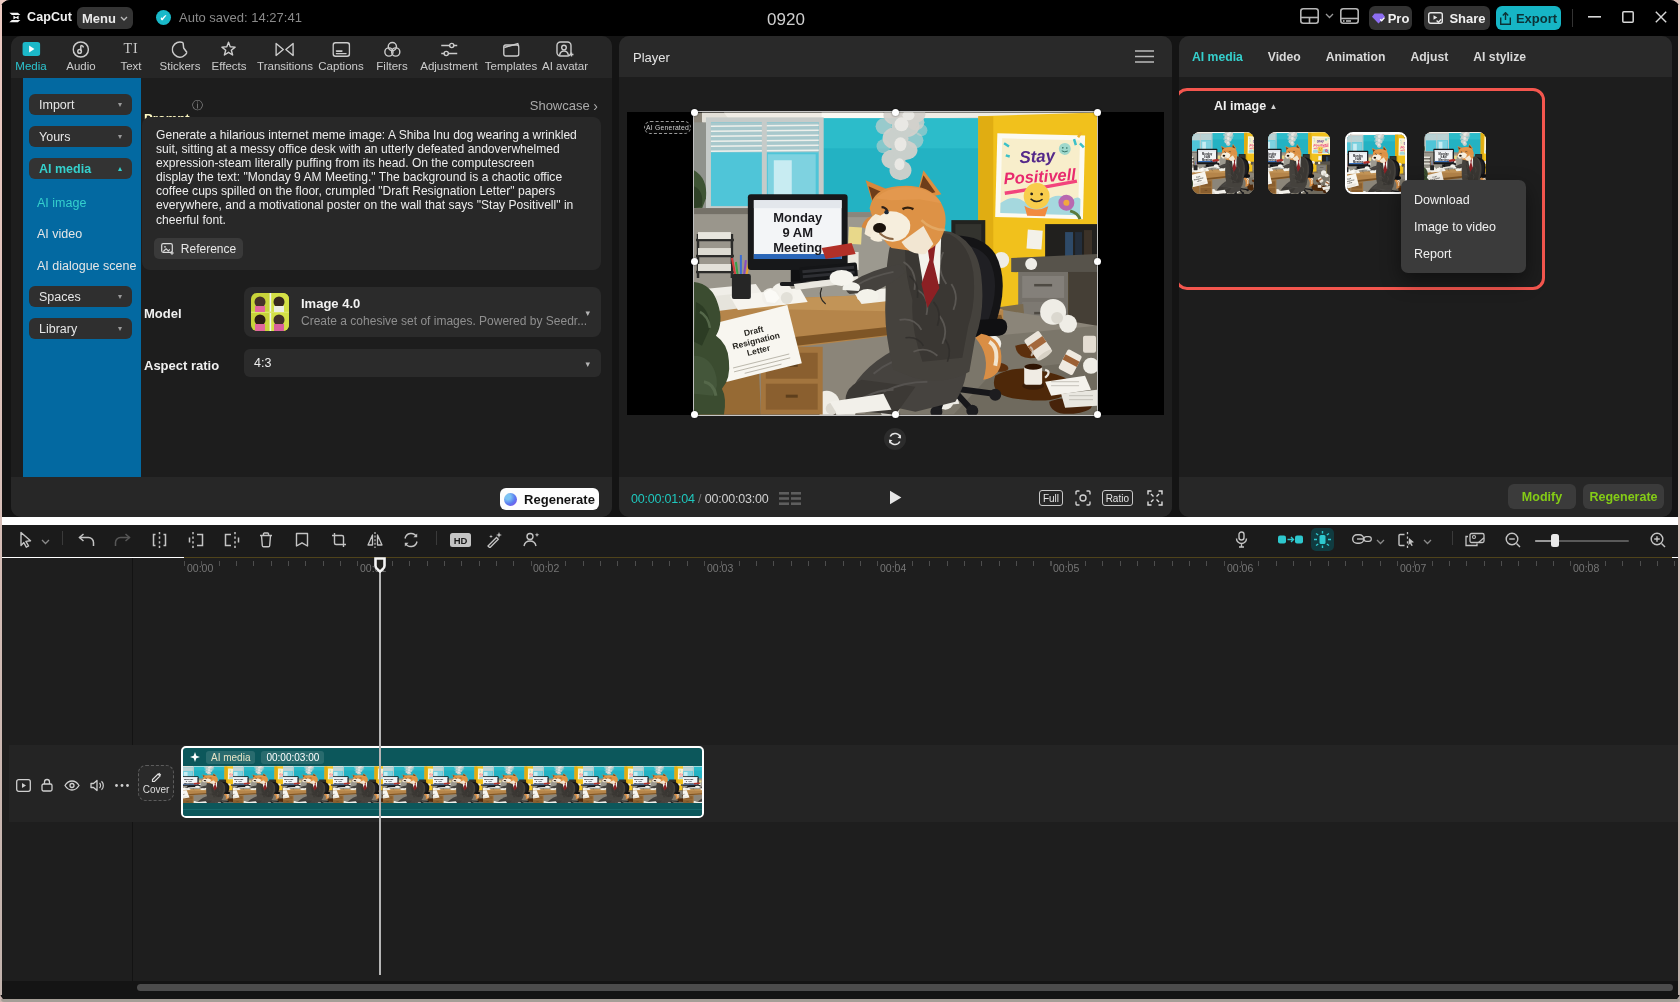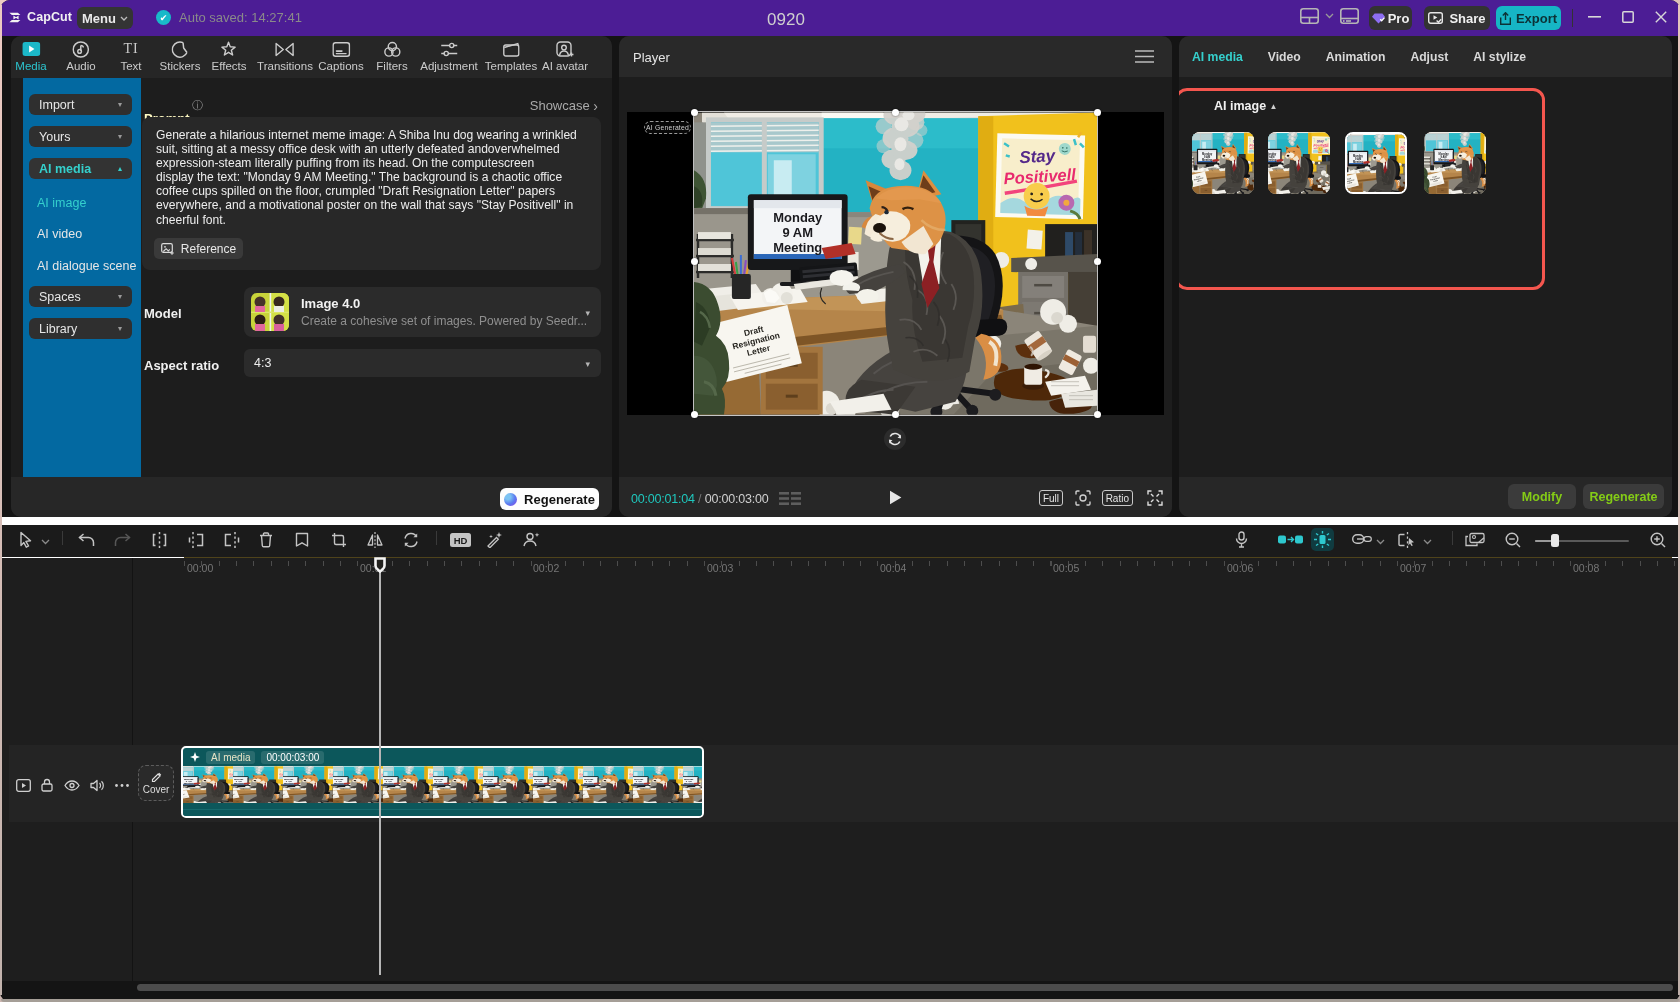--- a/index.html
+++ b/index.html
@@ -5,21 +5,21 @@
 * { margin:0; padding:0; box-sizing:border-box; }
 html,body { width:1680px; height:1002px; overflow:hidden; }
 body { background:linear-gradient(160deg,#eeccc4 0%,#dcc0b8 40%,#b5a8a4 100%);
   font-family:"Liberation Sans",sans-serif; color:#e8e8e8; }
 #win { position:absolute; left:0; top:0; width:1680px; height:1002px;
   background:#141414; border-radius:10px; overflow:hidden; }
 svg.ic { display:block; }
 .teal { color:#35d0cd !important; }
 
 
-#titlebar { position:absolute; left:0; top:0; width:100%; height:36px; background:#4c1d95; }
+#titlebar { position:absolute; left:0; top:0; width:100%; height:36px; background:#000000; }
 #logo { position:absolute; left:9px; top:10px; display:flex; align-items:center; gap:4px; }
 #logo .word { color:#f2f2f2; font-size:12.5px; font-weight:700; letter-spacing:.1px; }
 #menubtn { position:absolute; left:77px; top:7px; width:56px; height:22px; background:#343434;
   border-radius:6px; color:#e9e9e9; font-size:13px; font-weight:700; display:flex;
   align-items:center; justify-content:center; gap:4px; }
 #autosave { position:absolute; left:156px; top:10px; font-size:12.5px; display:flex; align-items:center; gap:8px;
   color:#8a8a8a; font-size:13px; }
 #autosave .ck { width:15px; height:15px; border-radius:50%; background:#19b9c9; display:flex;
   align-items:center; justify-content:center; color:#fff; font-size:9px; }
 #doctitle { position:absolute; left:0; right:0; top:10px; text-align:center; color:#cfcfcf; font-size:17px; }
@@ -400,20 +400,25 @@
     <div class="thumb" id="th3" style="left:166px">
         <svg viewBox="50 0 303 303" preserveAspectRatio="xMidYMid slice">
           <use href="#scene" width="404" height="303"></use>
         </svg>
       </div>
     <div class="thumb" style="left:245px">
         <svg viewBox="8 0 303 303" preserveAspectRatio="xMidYMid slice">
           <use href="#scene" width="404" height="303"></use>
         </svg>
       </div>
+    <div id="ctxmenu">
+        <div>Download</div>
+        <div>Image to video</div>
+        <div>Report</div>
+      </div>
     <div id="rfoot">
         <div id="modify">Modify</div>
         <div id="regen2">Regenerate</div>
       </div>
   </div>
 
   <div id="tl">
     <div id="tlbar"></div>
     <div id="tlbody">
       <div id="tlleft"></div>

